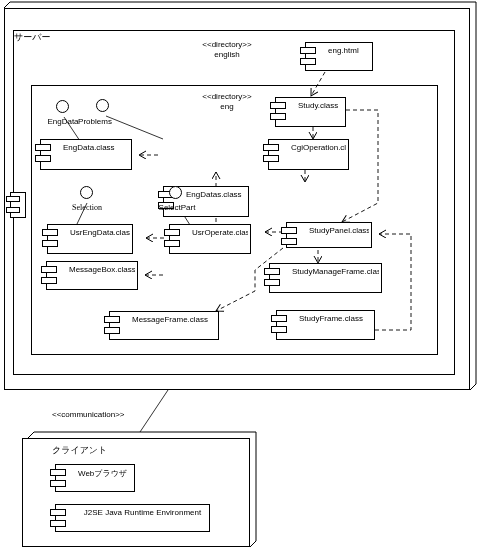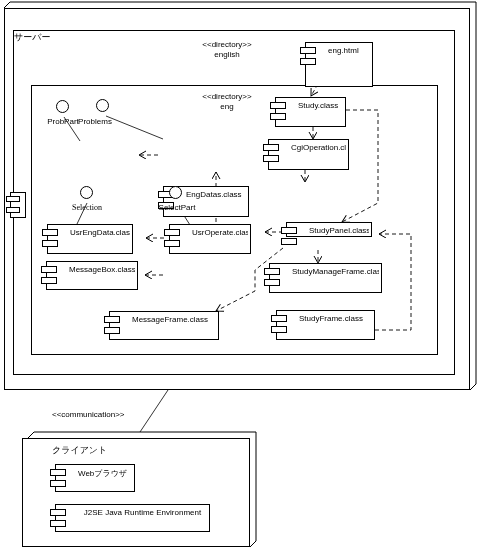--- a/index.html
+++ b/index.html
@@ -153,26 +153,31 @@
 
     <line x1="318" y1="250" x2="318" y2="263" stroke="#000" stroke-width="0.9" stroke-dasharray="4,3" marker-end="url(#openArrow)"></line>
 
     <line x1="140" y1="432" x2="168" y2="390" stroke="#000" stroke-width="0.8"></line>
 
     <polyline points="4,8 10,2 476,2 476,384 470,390" fill="none" stroke="#000" stroke-width="1"></polyline>
 
     <polyline points="28,438 34,432 256,432 256,541 250,547" fill="none" stroke="#000" stroke-width="1"></polyline>
   </svg>
 
-  <div class="component" style="left:305px; top:42px; width:68px; height:45px;">
+  <div class="component" style="left:305px; top:42px; width:68px; height:29px;">
     <div class="tab t1"></div>
     <div class="tab t2"></div>
     <div class="cmp-label">eng.html</div>
   </div>
 
+  <div class="component" style="left:40px; top:139px; width:92px; height:31px;">
+    <div class="tab t1"></div>
+    <div class="tab t2"></div>
+    <div class="cmp-label">EngData.class</div>
+  </div>
 
   <div class="component" style="left:163px; top:139px; width:86px; height:31px;margin-top:47px;">
     <div class="tab t1"></div>
     <div class="tab t2"></div>
     <div class="cmp-label">EngDatas.class</div>
   </div>
 
   <div class="component" style="left:275px; top:97px; width:71px; height:30px;">
     <div class="tab t1"></div>
     <div class="tab t2"></div>
@@ -191,21 +196,21 @@
     <div class="tab t2"></div>
     <div class="cmp-label">UsrEngData.class</div>
   </div>
 
   <div class="component" style="left:169px; top:224px; width:82px; height:30px;">
     <div class="tab t1"></div>
     <div class="tab t2"></div>
     <div class="cmp-label">UsrOperate.class</div>
   </div>
 
-  <div class="component" style="left:286px; top:222px; width:86px; height:15px;">
+  <div class="component" style="left:286px; top:222px; width:86px; height:26px;">
     <div class="tab t1"></div>
     <div class="tab t2"></div>
     <div class="cmp-label">StudyPanel.class</div>
   </div>
 
   <div class="component" style="left:46px; top:261px; width:92px; height:29px;">
     <div class="tab t1"></div>
     <div class="tab t2"></div>
     <div class="cmp-label">MessageBox.class</div>
   </div>
@@ -223,21 +228,21 @@
     <div class="cmp-label">MessageFrame.class</div>
   </div>
 
   <div class="component" style="left:276px; top:310px; width:99px; height:30px;">
     <div class="tab t1"></div>
     <div class="tab t2"></div>
     <div class="cmp-label">StudyFrame.class</div>
   </div>
 
   <div class="iface" style="left:56px; top:100px;"></div>
-  <div class="iface-label" style="left:36px; top:117px; width:54px;">ProbPart</div>
+  <div class="iface-label" style="left:36px; top:117px; width:54px;">EngData</div>
 
   <div class="iface" style="left:96px; top:99px;"></div>
   <div class="iface-label" style="left:68px; top:117px; width:54px;">Problems</div>
 
   <div class="iface" style="left:80px; top:186px;"></div>
   <div class="iface-label" style="left:60px; top:203px; width:54px;font-family:Liberation Serif, serif;">Selection</div>
 
   <div class="iface" style="left:169px; top:186px;"></div>
   <div class="iface-label" style="left:149px; top:203px; width:56px;">SelectPart</div>
 

